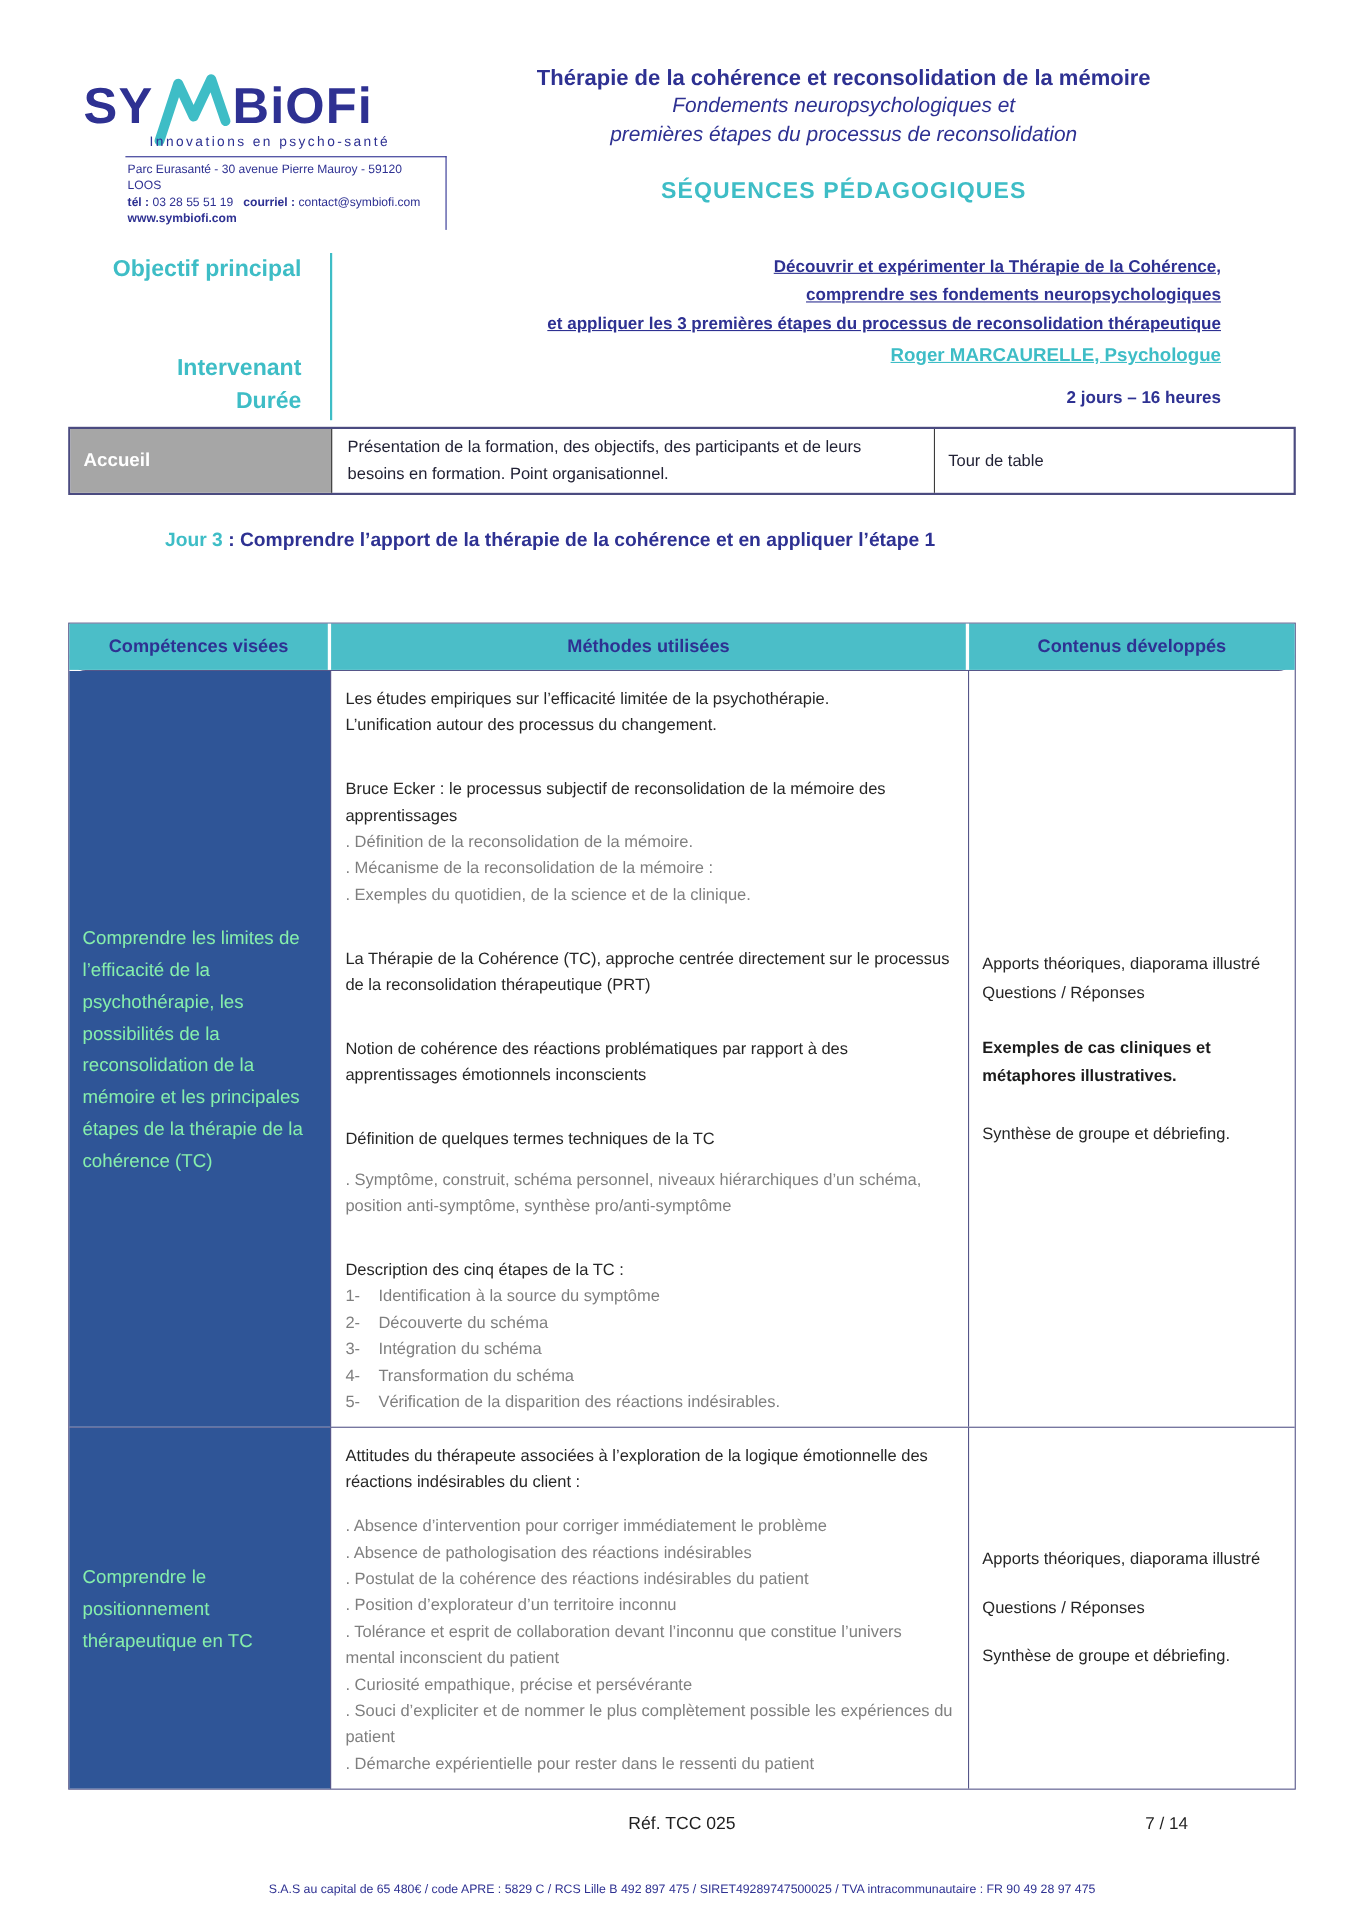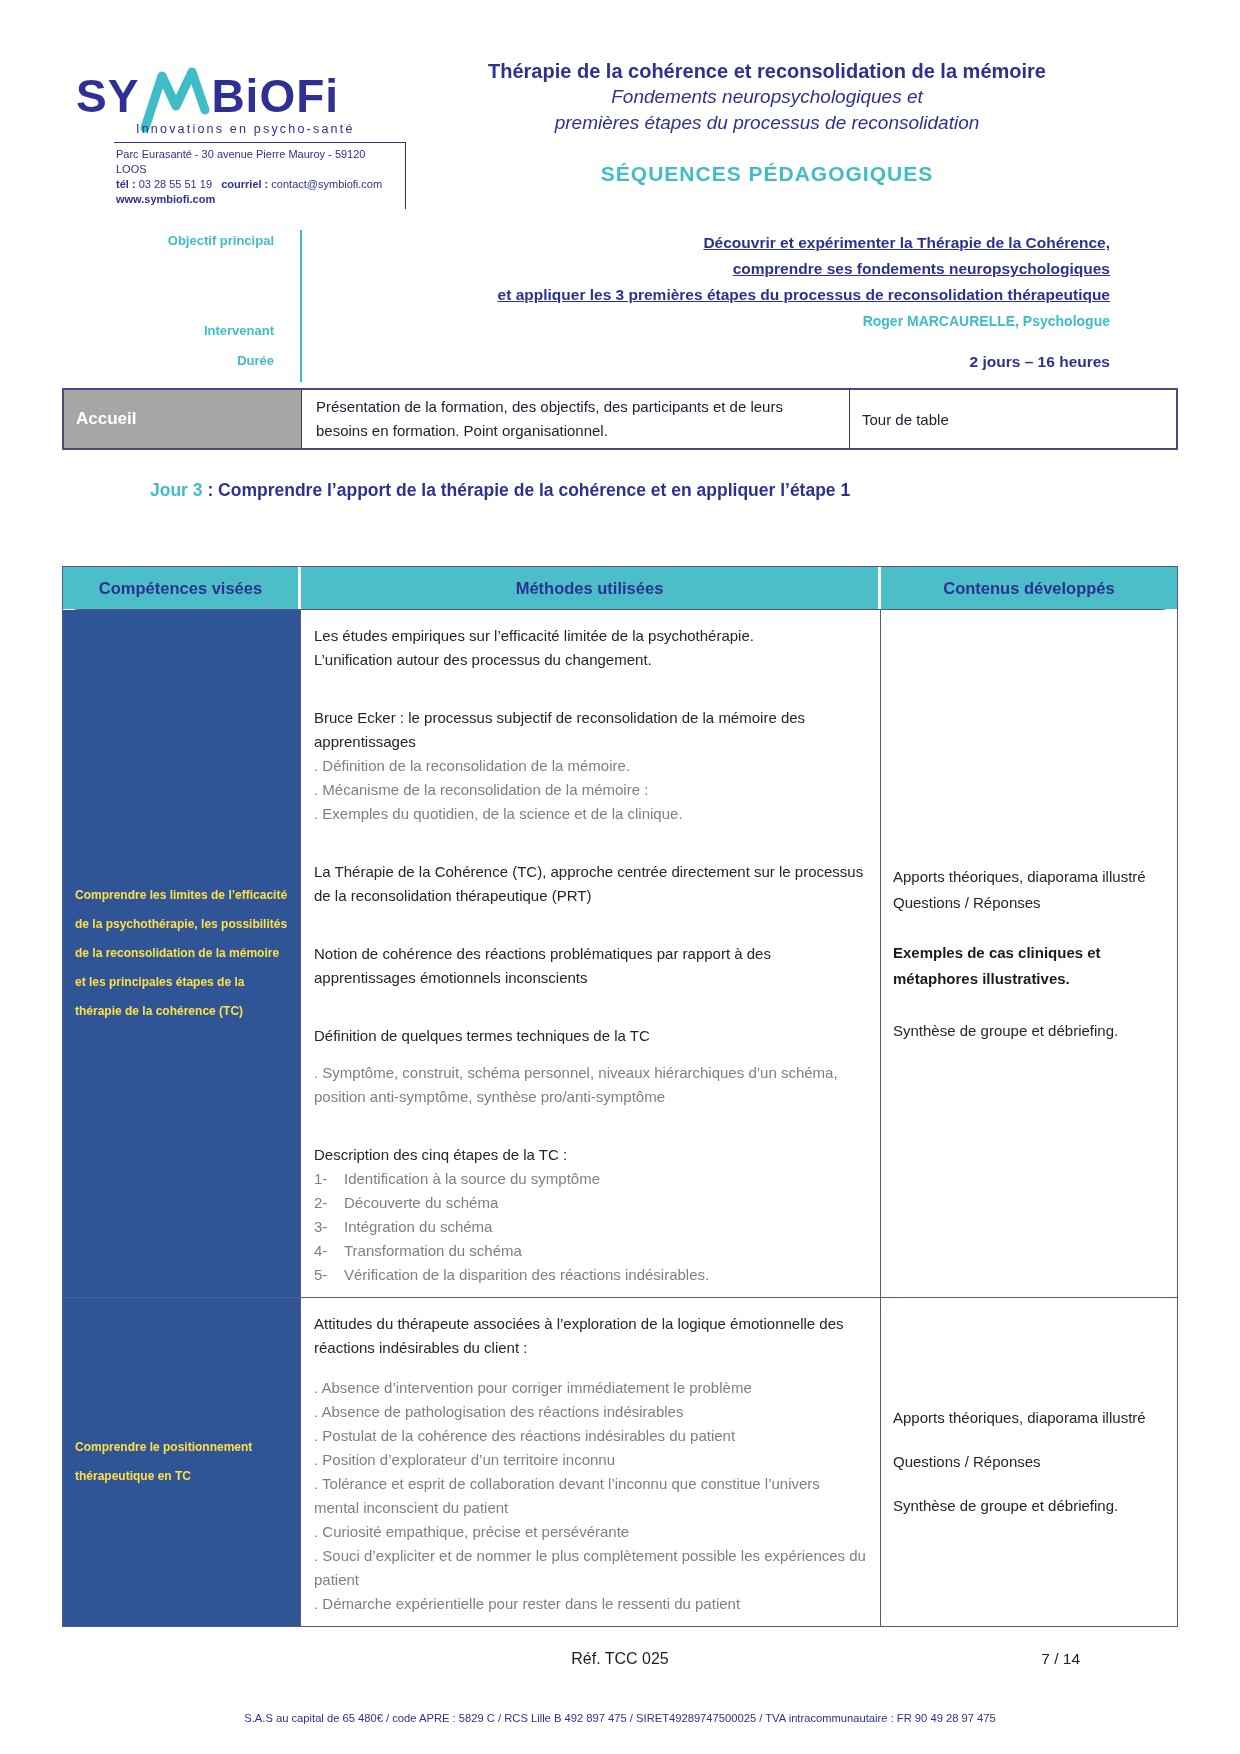--- a/index.html
+++ b/index.html
@@ -33,27 +33,27 @@
   .site{font-weight:700;}
 
   .title-block{position:absolute;left:420px;top:58px;width:694px;text-align:center;}
   .doc-title{font-size:20px;font-weight:700;color:var(--navy);line-height:26px;}
   .doc-subtitle{font-size:19px;font-style:italic;color:var(--navy);line-height:26px;}
   .doc-type{margin-top:26px;font-size:21px;font-weight:700;color:var(--teal);letter-spacing:1px;}
 
   
   .info{position:absolute;left:62px;top:230px;width:1116px;height:152px;}
   .info-divider{position:absolute;left:238px;top:0;width:2px;height:152px;background:var(--teal);}
-  .lbl{position:absolute;width:212px;text-align:right;font-size:13px;font-weight:700;color:var(--teal);}
+  .lbl{position:absolute;width:212px;text-align:right;font-size:21px;font-weight:700;color:var(--teal);}
   .lbl-obj{top:3px;}
   .lbl-int{top:93px;}
   .lbl-dur{top:123px;}
   .info-content{position:absolute;left:260px;top:0;right:68px;text-align:right;}
   .obj-lines{position:absolute;top:0;right:0;left:0;}
-  .intervenant-value{position:absolute;top:83px;right:0;font-size:14px;font-weight:700;color:var(--teal);}
+  .intervenant-value{position:absolute;top:83px;right:0;font-size:17px;font-weight:700;color:var(--teal);text-decoration:underline;}
   .duree-value{position:absolute;top:123px;right:0;font-size:15.5px;font-weight:700;color:var(--navy);}
 
   
   .accueil-table{position:absolute;left:62px;top:388px;width:1116px;display:grid;
     grid-template-columns:238px 548px 1fr;border:2px solid #4b4b80;background:#fff;}
   .acc-label{background:var(--gray-cell);color:#ffffff;font-size:17px;font-weight:700;
     display:flex;align-items:center;padding-left:12px;border-right:1px solid #3c3c3c;}
   .acc-desc{padding:5px 14px;font-size:15px;line-height:24px;color:#222235;border-right:1px solid #3c3c3c;}
   .acc-method{padding:5px 12px;font-size:15px;color:#222235;display:flex;align-items:center;}
 
@@ -65,21 +65,21 @@
   
   .main-table{position:absolute;left:62px;top:566px;width:1116px;border:1px solid var(--border);background:#fff;}
   .mt-header{display:grid;grid-template-columns:238px 580px 1fr;border-bottom:1px solid var(--border);border-radius:15px;}
   .mt-hcell{background:var(--teal-bg);height:42px;display:flex;align-items:center;justify-content:center;
     font-size:16.5px;font-weight:700;color:var(--navy);}
   .mt-hcell:not(:last-child){border-right:3px solid #ffffff;}
   .mt-row{display:grid;grid-template-columns:238px 580px 1fr;}
   .mt-row + .mt-row{border-top:1px solid var(--border);}
   .mt-comp{background:var(--blue-cell);border-right:1px solid var(--border);
     display:flex;align-items:center;padding:10px 12px;}
-  .comp-text{color:#fde047;font-size:12px;font-weight:700;line-height:29px;}
+  .comp-text{color:#86efac;font-size:17px;font-weight:400;line-height:29px;}
   .mt-content{border-right:1px solid var(--border);padding:14px 12px 10px 13px;}
   .mt-methods{display:flex;flex-direction:column;justify-content:center;padding:10px 10px 10px 12px;}
   .row-1{min-height:677px;}
   .row-2{min-height:310px;}
 
   
   .ln{min-height:24px;line-height:24px;font-size:15px;color:var(--body);}
   .ln-sub{color:var(--sub);}
   .ln-bold{font-weight:700;color:#1b1b1b;}
   .ln-gap{min-height:0;}

